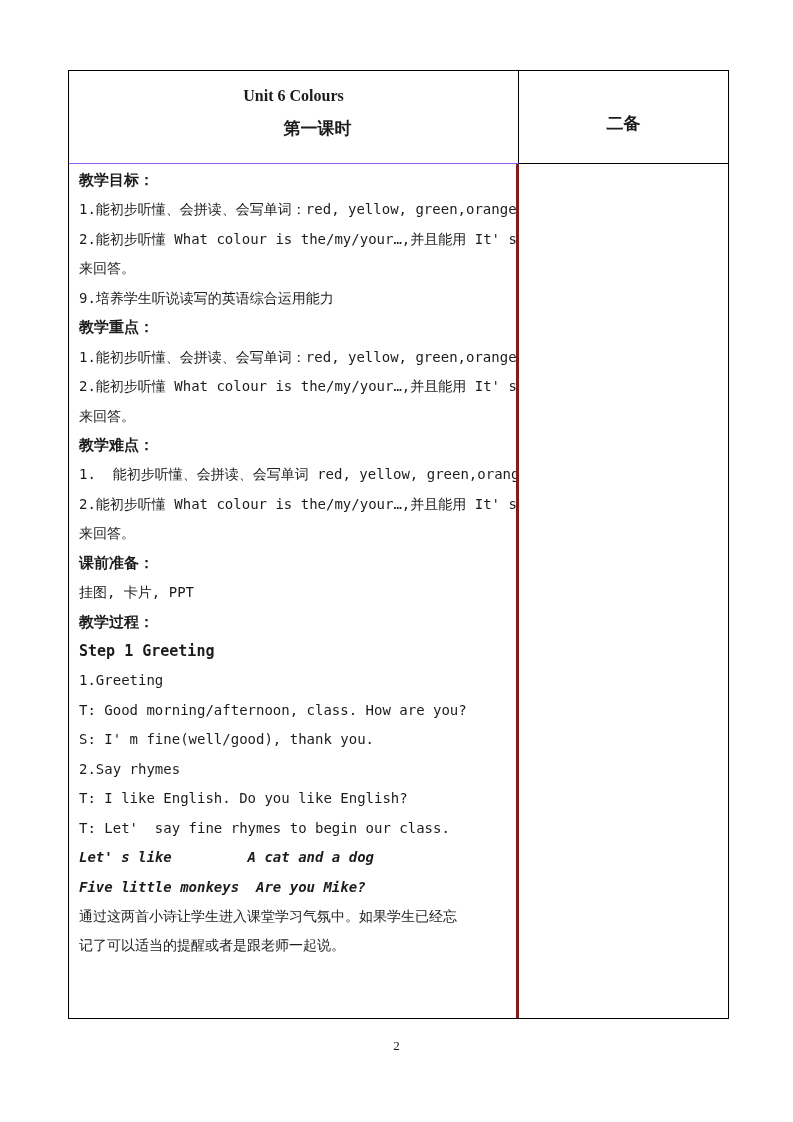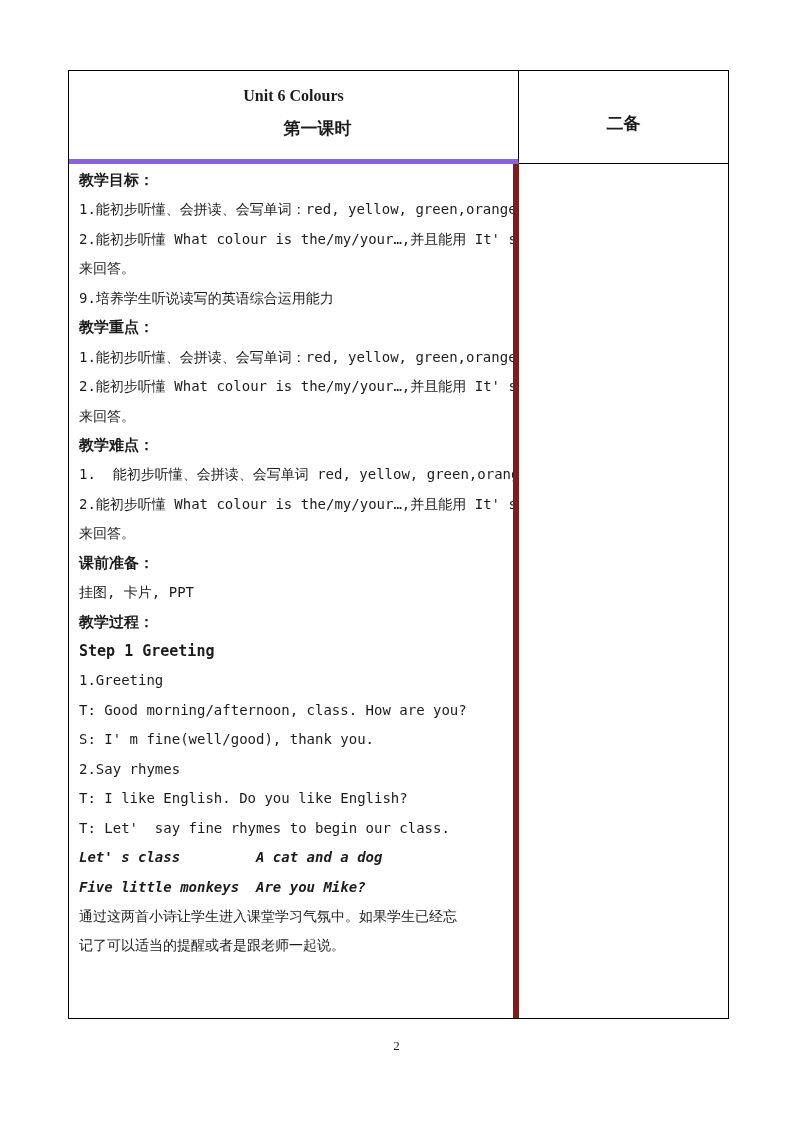--- a/index.html
+++ b/index.html
@@ -16,31 +16,31 @@
     width:661px;height:949px;
     border:1px solid #000;
     box-sizing:border-box;
     display:grid;
     grid-template-columns:450px 209px;
     grid-template-rows:93px 854px;
   }
   .cell{box-sizing:border-box;overflow:hidden;}
   .header-left{
     border-right:1px solid #000;
-    border-bottom:5px solid #8b5cf6;
+    border-bottom:1px solid #8b5cf6;
     display:flex;flex-direction:column;align-items:center;
     padding-top:9px;
   }
   .header-right{
     border-bottom:1px solid #000;
     display:flex;justify-content:center;align-items:center;
     padding-top:12px;
   }
   .body-left{
-    border-right:6px solid #7f1d1d;
+    border-right:3px solid #7f1d1d;
     padding:2px 8px 0 10px;
   }
   .body-right{}
   .title-en{
     font-family:"Liberation Serif","DejaVu Serif",serif;
     font-weight:bold;font-size:16px;line-height:32px;
   }
   .title-zh{
     font-weight:bold;font-size:17px;line-height:32px;margin-left:48px;
   }
@@ -94,21 +94,21 @@
           <div class="line bold">课前准备：</div>
           <div class="line">挂图, 卡片, PPT</div>
           <div class="line bold">教学过程：</div>
           <div class="line bold">Step 1 Greeting</div>
           <div class="line">1.Greeting</div>
           <div class="line">T: Good morning/afternoon, class. How are you?</div>
           <div class="line">S: I' m fine(well/good), thank you.</div>
           <div class="line">2.Say rhymes</div>
           <div class="line">T: I like English. Do you like English?</div>
           <div class="line">T: Let'  say fine rhymes to begin our class.</div>
-          <div class="line bold-italic">Let' s class         A cat and a dog</div>
+          <div class="line bold-italic">Let' s like         A cat and a dog</div>
           <div class="line bold-italic">Five little monkeys  Are you Mike?</div>
           <div class="line">通过这两首小诗让学生进入课堂学习气氛中。如果学生已经忘</div>
           <div class="line">记了可以适当的提醒或者是跟老师一起说。</div>
         </div>
     </div>
 
     <div class="cell body-right"></div>
 
   </div>
 

